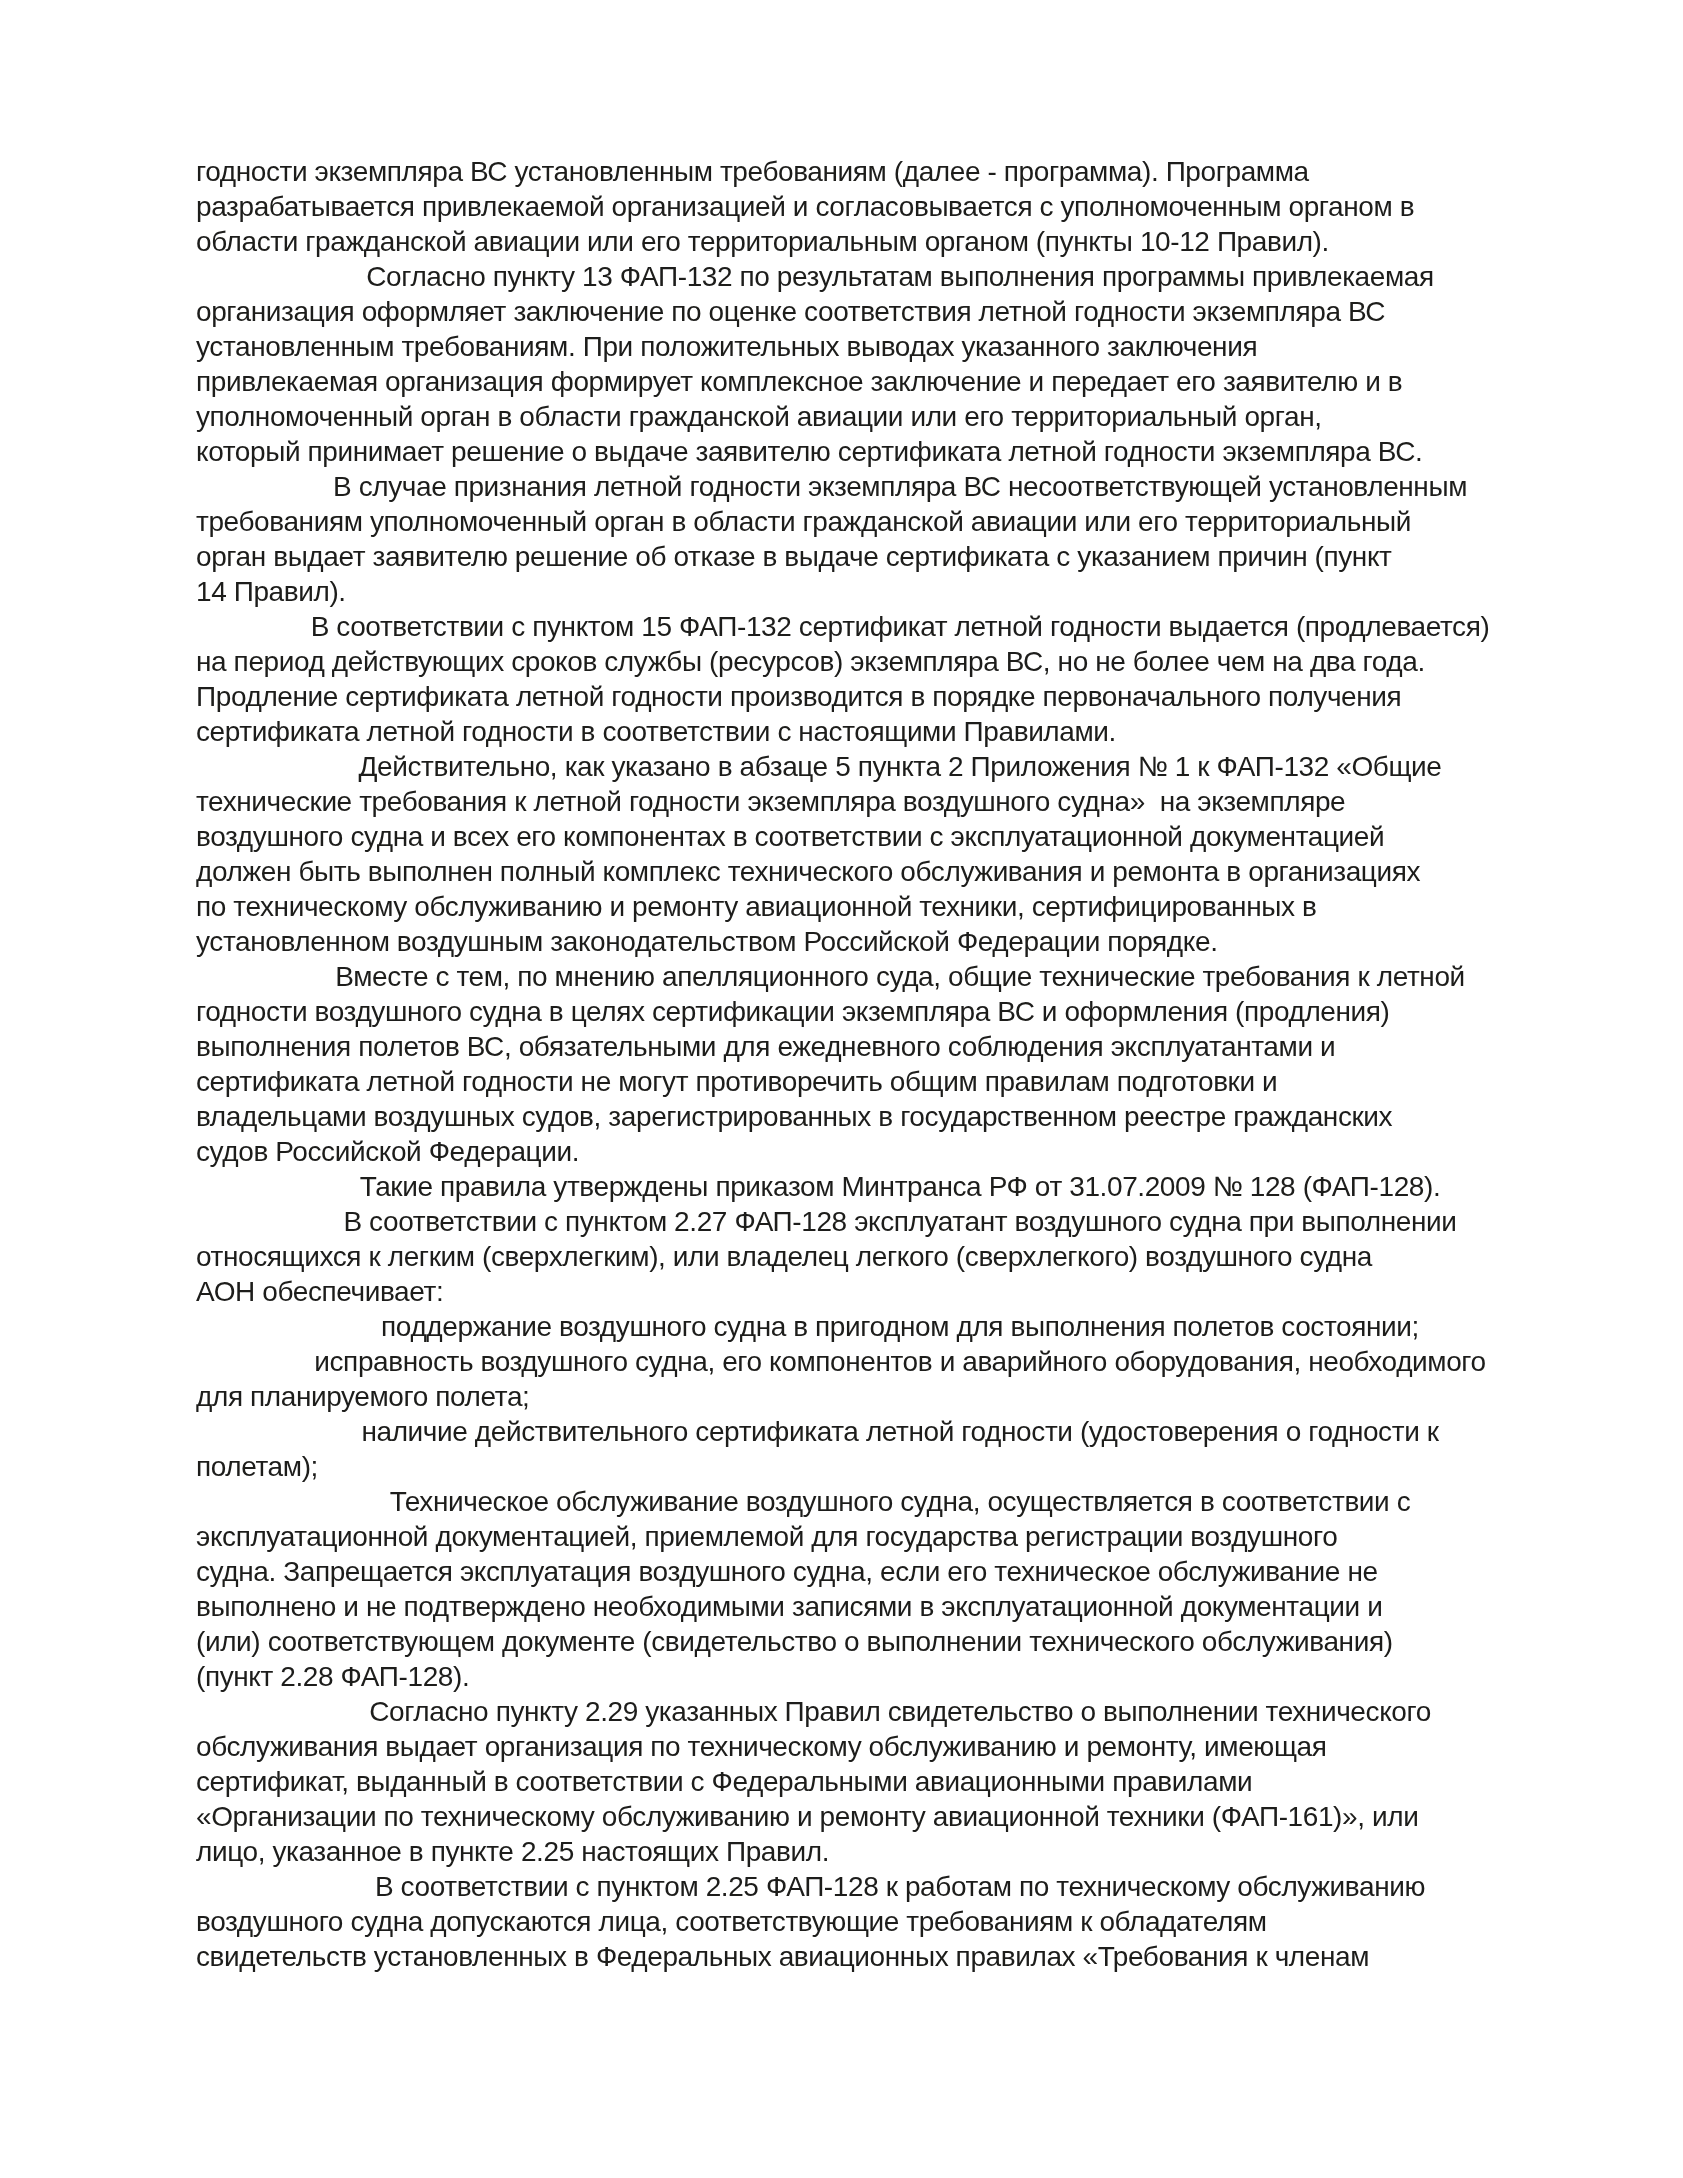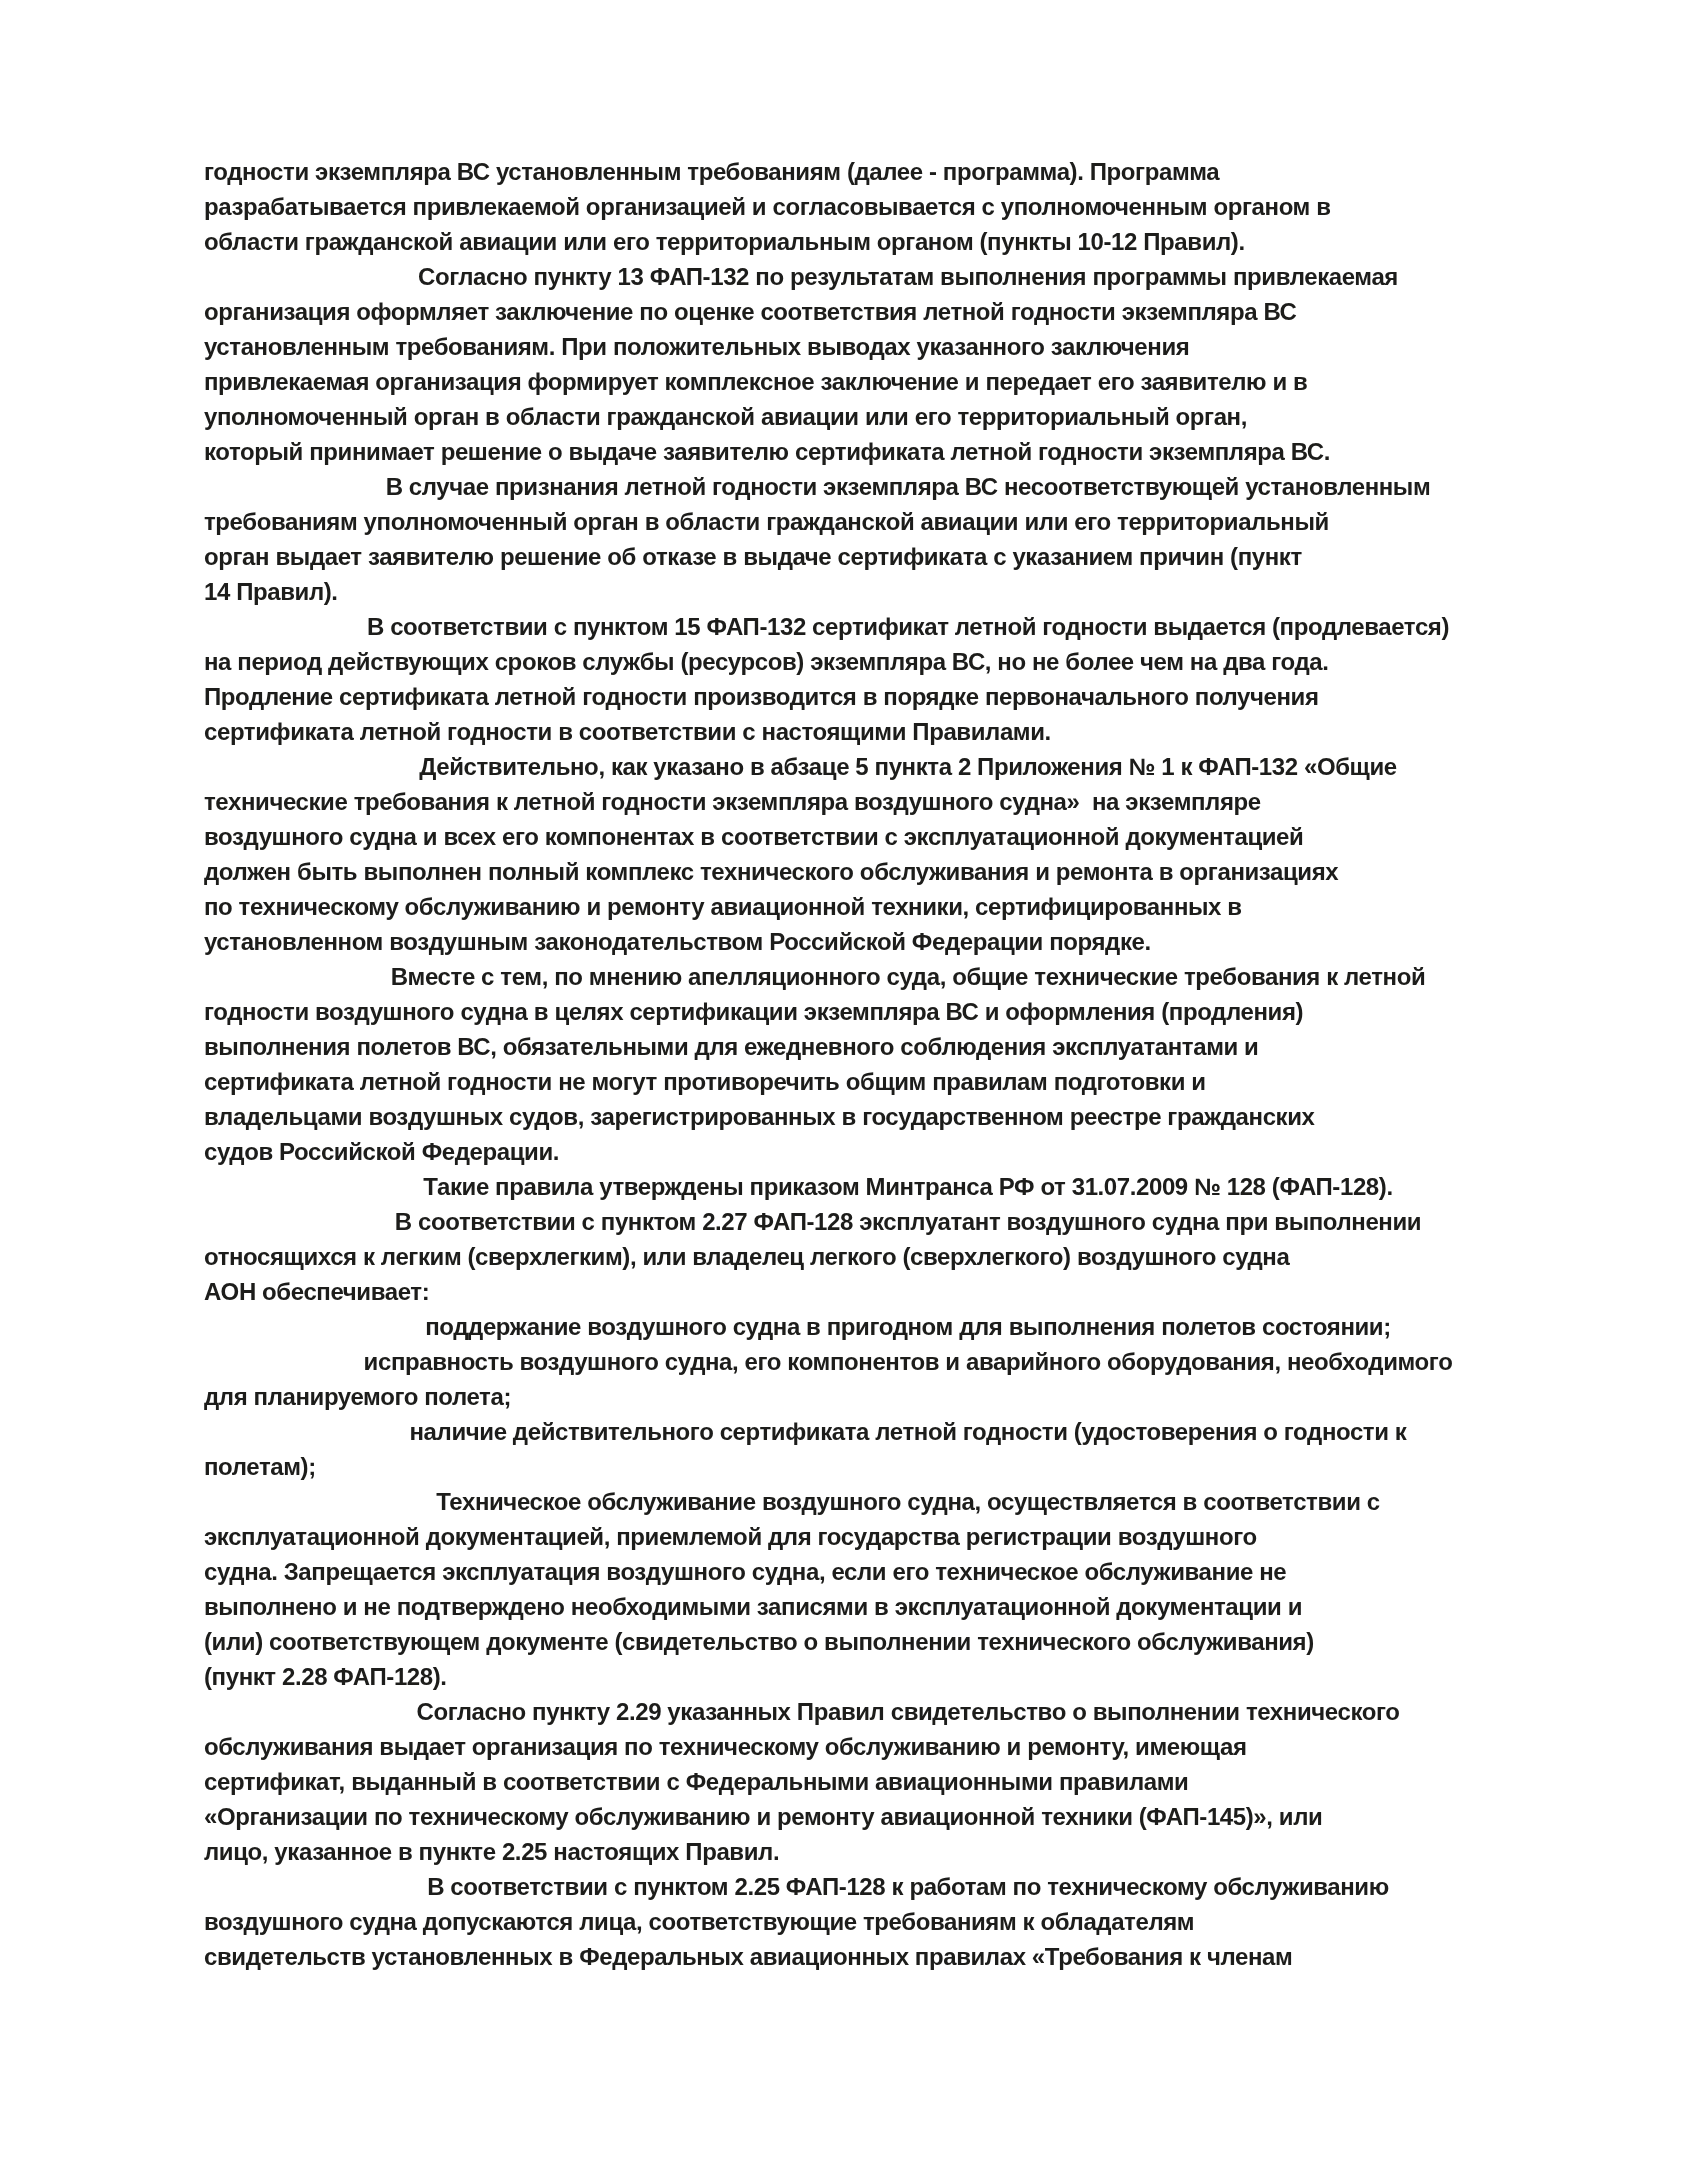--- a/index.html
+++ b/index.html
@@ -16,28 +16,27 @@
   }
   .page {
     position: absolute;
     left: 0; top: 0;
     width: 1683px;
     height: 2178px;
     background: #ffffff;
   }
   .textblock {
     position: absolute;
-    left: 204px;
+    left: 196px;
     top: 154px;
     width: 1366px;
     color: #1d1d1b;
-    font-size: 24px;
+    font-size: 28px;
     line-height: 35px;
     letter-spacing: -0.4px;
-    font-weight: bold;
   }
   .para {
     margin: 0;
     padding: 0;
   }
   .line {
     white-space: pre;
   }
   .line.indent {
     padding-left: 42px;
@@ -114,21 +113,21 @@
         <div class="line">эксплуатационной документацией, приемлемой для государства регистрации воздушного</div>
         <div class="line">судна. Запрещается эксплуатация воздушного судна, если его техническое обслуживание не</div>
         <div class="line">выполнено и не подтверждено необходимыми записями в эксплуатационной документации и</div>
         <div class="line">(или) соответствующем документе (свидетельство о выполнении технического обслуживания)</div>
         <div class="line">(пункт 2.28 ФАП-128).</div>
       </div>
       <div class="para">
         <div class="line indent">Согласно пункту 2.29 указанных Правил свидетельство о выполнении технического</div>
         <div class="line">обслуживания выдает организация по техническому обслуживанию и ремонту, имеющая</div>
         <div class="line">сертификат, выданный в соответствии с Федеральными авиационными правилами</div>
-        <div class="line">«Организации по техническому обслуживанию и ремонту авиационной техники (ФАП-145)», или</div>
+        <div class="line">«Организации по техническому обслуживанию и ремонту авиационной техники (ФАП-161)», или</div>
         <div class="line">лицо, указанное в пункте 2.25 настоящих Правил.</div>
       </div>
       <div class="para">
         <div class="line indent">В соответствии с пунктом 2.25 ФАП-128 к работам по техническому обслуживанию</div>
         <div class="line">воздушного судна допускаются лица, соответствующие требованиям к обладателям</div>
         <div class="line">свидетельств установленных в Федеральных авиационных правилах «Требования к членам</div>
       </div>
     </div>
 </div>
 

